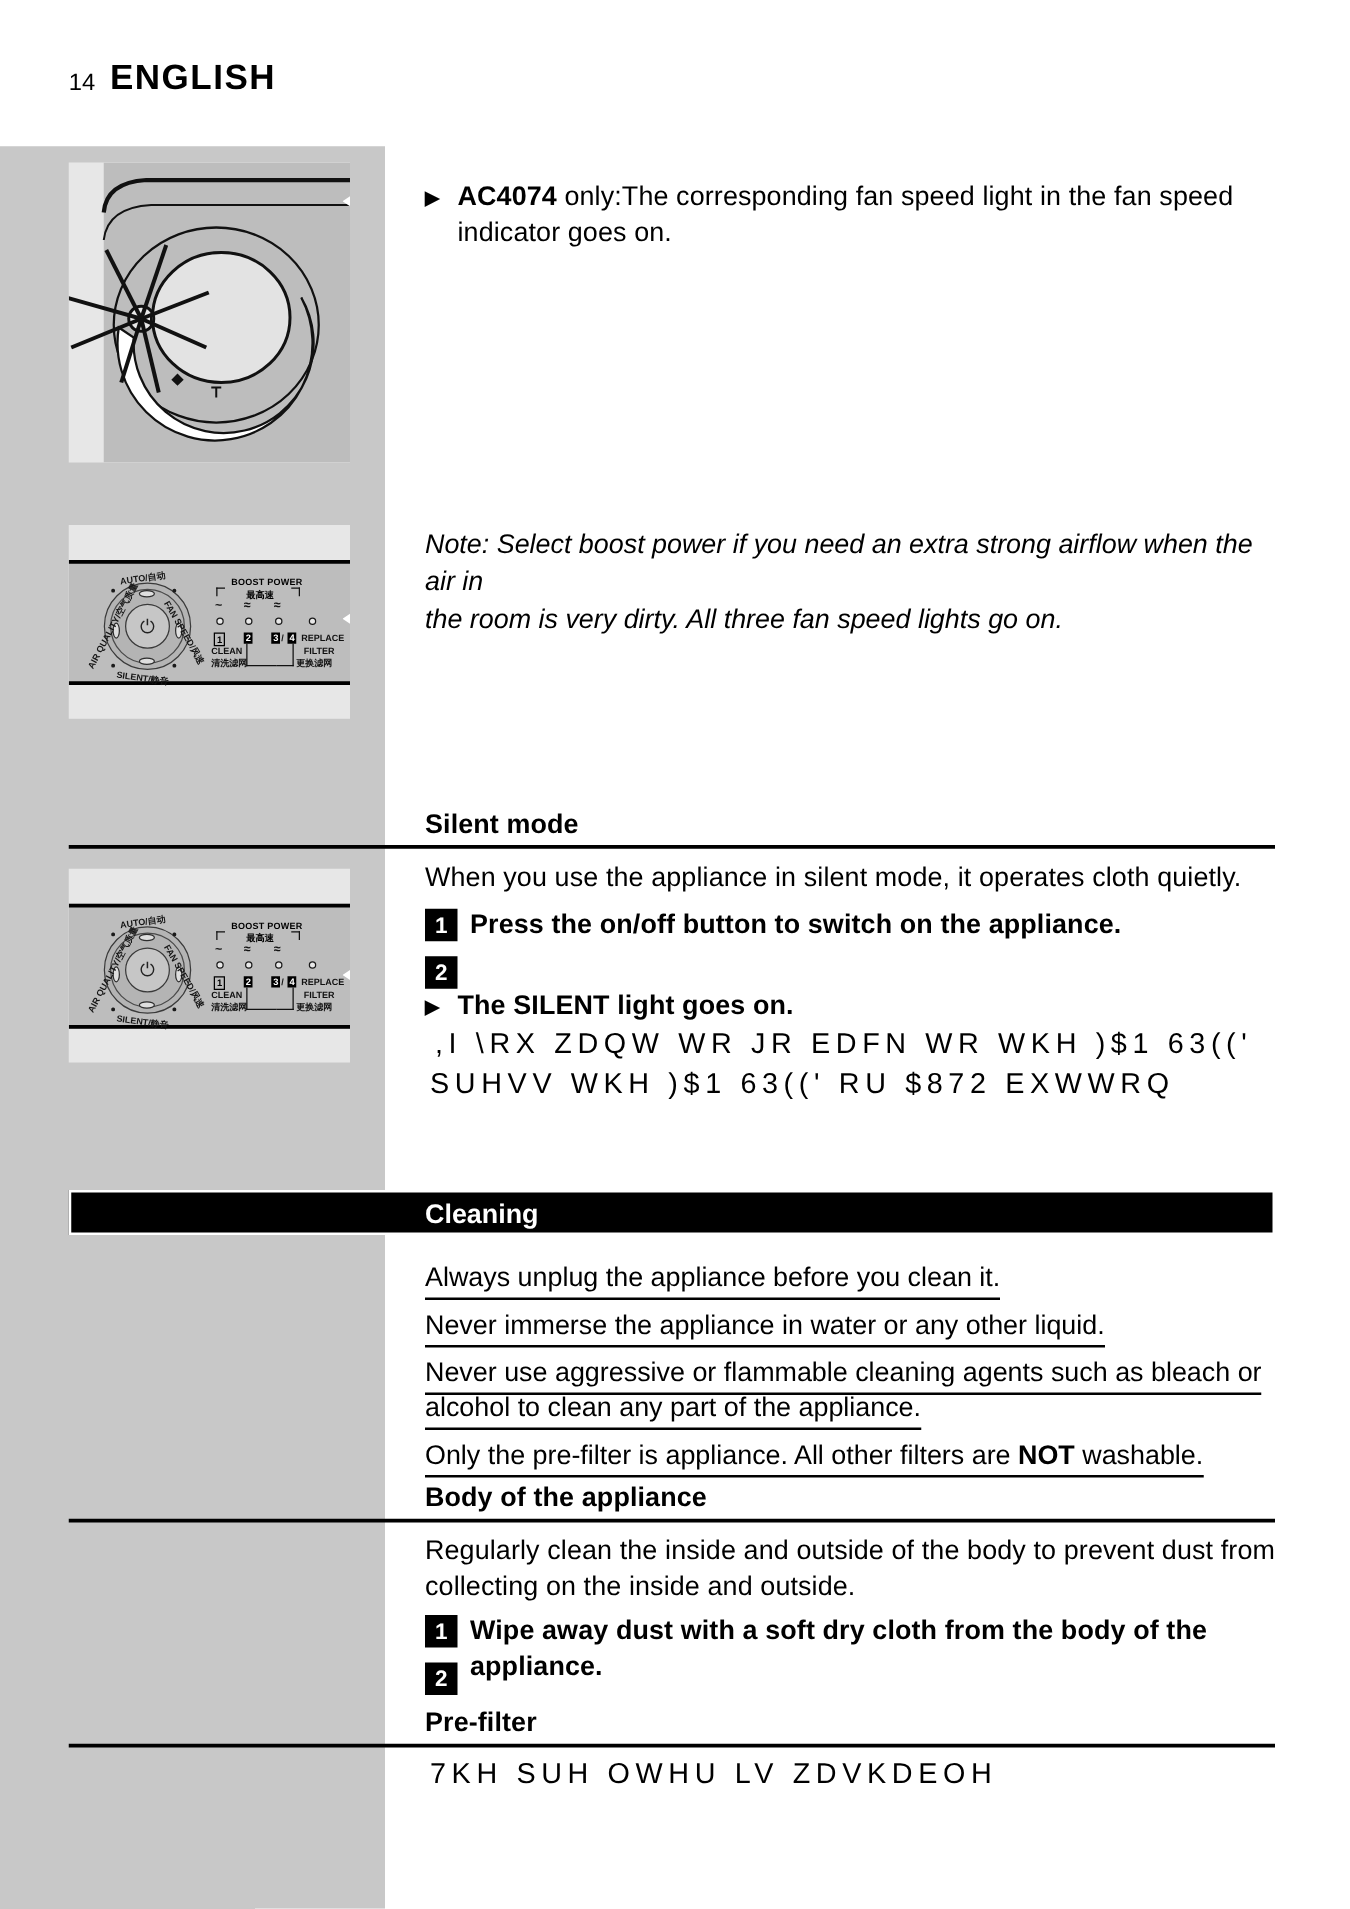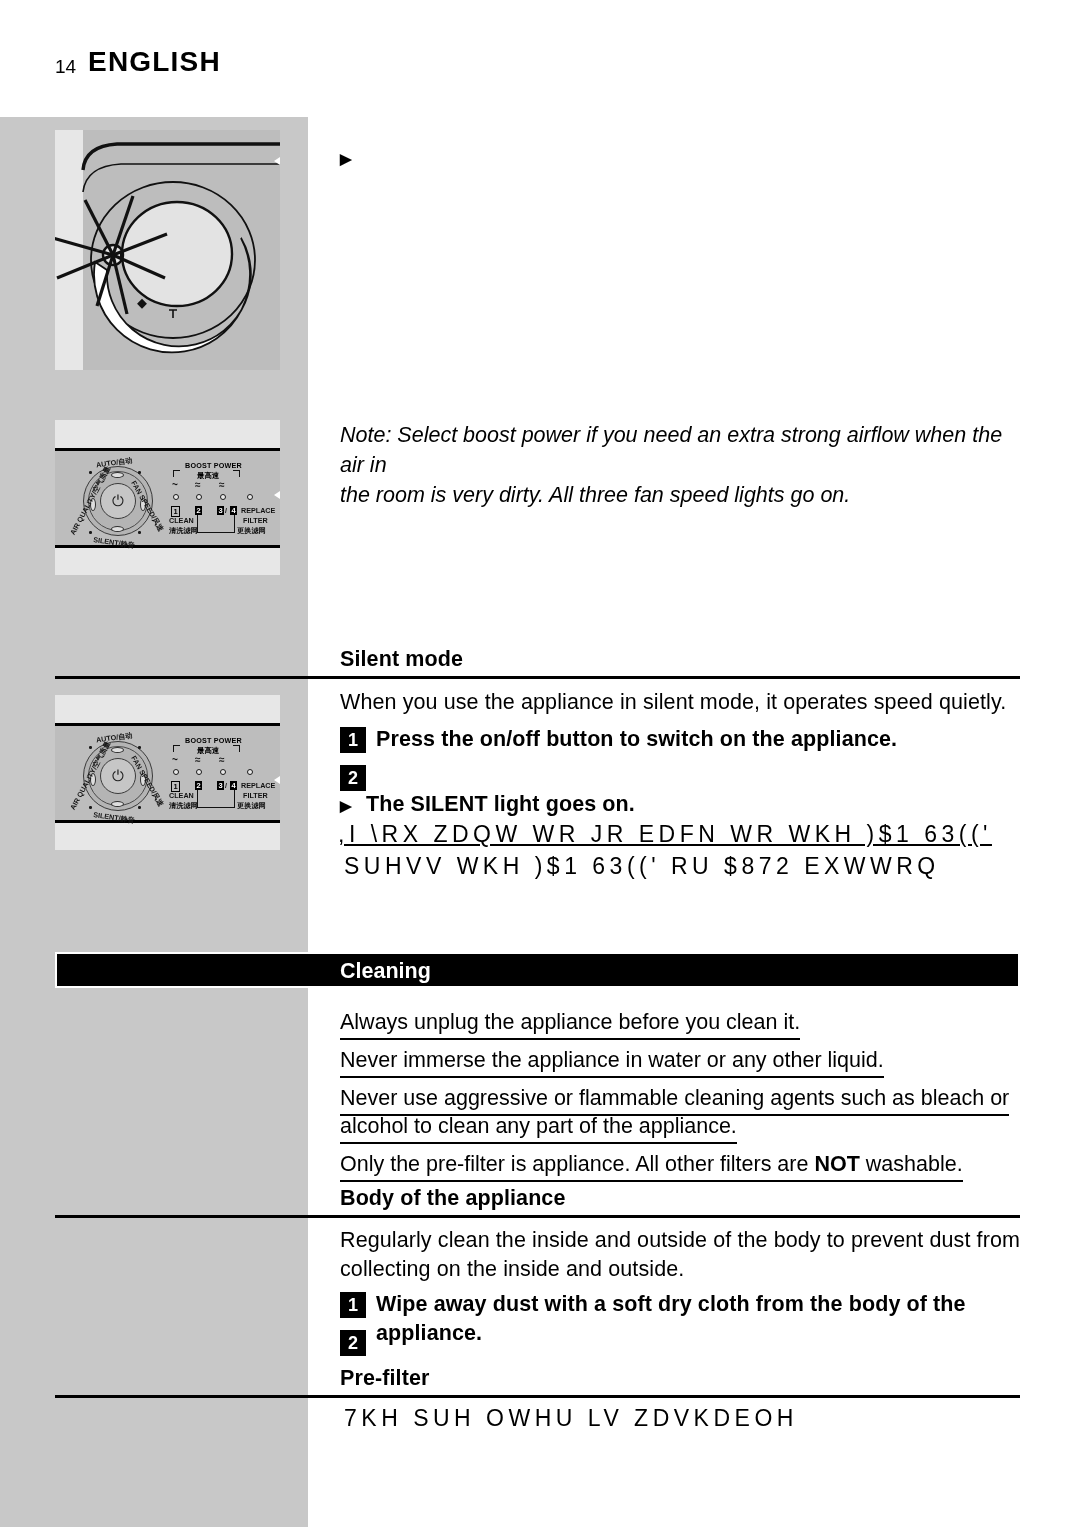--- a/index.html
+++ b/index.html
@@ -350,49 +350,53 @@
       <div class="ind-text" style="left:70px;top:65px">更换滤网</div>
       <div class="ind-connector" style="left:30px;top:54px;width:24px;height:18px"></div>
       <div class="ind-connector" style="left:54px;top:54px;width:14px;height:18px;border-left:none;border-right:1.2px solid #111"></div>
     </div>
   </div>
   <div class="callout-notch" style="right:-28px; top:62px;"></div>
 </div>
 
 <div class="bullet-row" style="left:340px; top:143px; width:690px;">
   <div class="bullet-glyph"></div>
+  <div class="para">
+    <b>AC4074</b><span> only:The corresponding fan speed light in the fan speed</span><br>
+    <span>indicator goes on.</span>
+  </div>
 </div>
 
 <div class="note-italic" style="left:340px; top:420px; width:690px;">
   <span>Note: Select boost power if you need an extra strong airflow when the air in</span><br>
   <span>the room is very dirty. All three fan speed lights go on.</span>
 </div>
 
 <div class="section-heading" style="left:340px; top:647px;">Silent mode</div>
 <div class="heading-rule" style="top:676px;"></div>
 
-<div class="para" style="position:absolute; left:340px; top:688px; width:690px;">When you use the appliance in silent mode, it operates speed quietly.</div>
+<div class="para" style="position:absolute; left:340px; top:688px; width:690px;">When you use the appliance in silent mode, it operates cloth quietly.</div>
 
 <div class="step-row" style="left:340px; top:725px; width:690px;">
   <div class="step-badge">1</div>
   <div class="para b">Press the on/off button to switch on the appliance.</div>
 </div>
 
 <div class="step-row" style="left:340px; top:763px; width:690px;">
   <div class="step-badge">2</div>
 </div>
 
 <div class="bullet-row" style="left:340px; top:790px; width:690px;">
   <div class="bullet-glyph"></div>
   <div class="para b">
     <span>The </span><b>SILENT</b><span> light goes on.</span>
   </div>
 </div>
 
-<div class="garbled" style="left:338px; top:818px;text-decoration:underline;">,I \RX ZDQW WR JR EDFN WR WKH )$1 63(('</div>
+<div class="garbled" style="left:348px; top:818px;">,I \RX ZDQW WR JR EDFN WR WKH )$1 63(('</div>
 <div class="garbled" style="left:344px; top:850px;">SUHVV WKH )$1 63((' RU $872 EXWWRQ</div>
 
 <div class="banner" style="top:952px;">
   <span>Cleaning</span>
 </div>
 
 <div class="ul-line" style="left:340px; top:1008px;">Always unplug the appliance before you clean it.</div>
 <div class="ul-line" style="left:340px; top:1046px;">Never immerse the appliance in water or any other liquid.</div>
 <div class="ul-line" style="left:340px; top:1084px;">Never use aggressive or flammable cleaning agents such as bleach or</div>
 <div class="ul-line" style="left:340px; top:1112px;">alcohol to clean any part of the appliance.</div>

